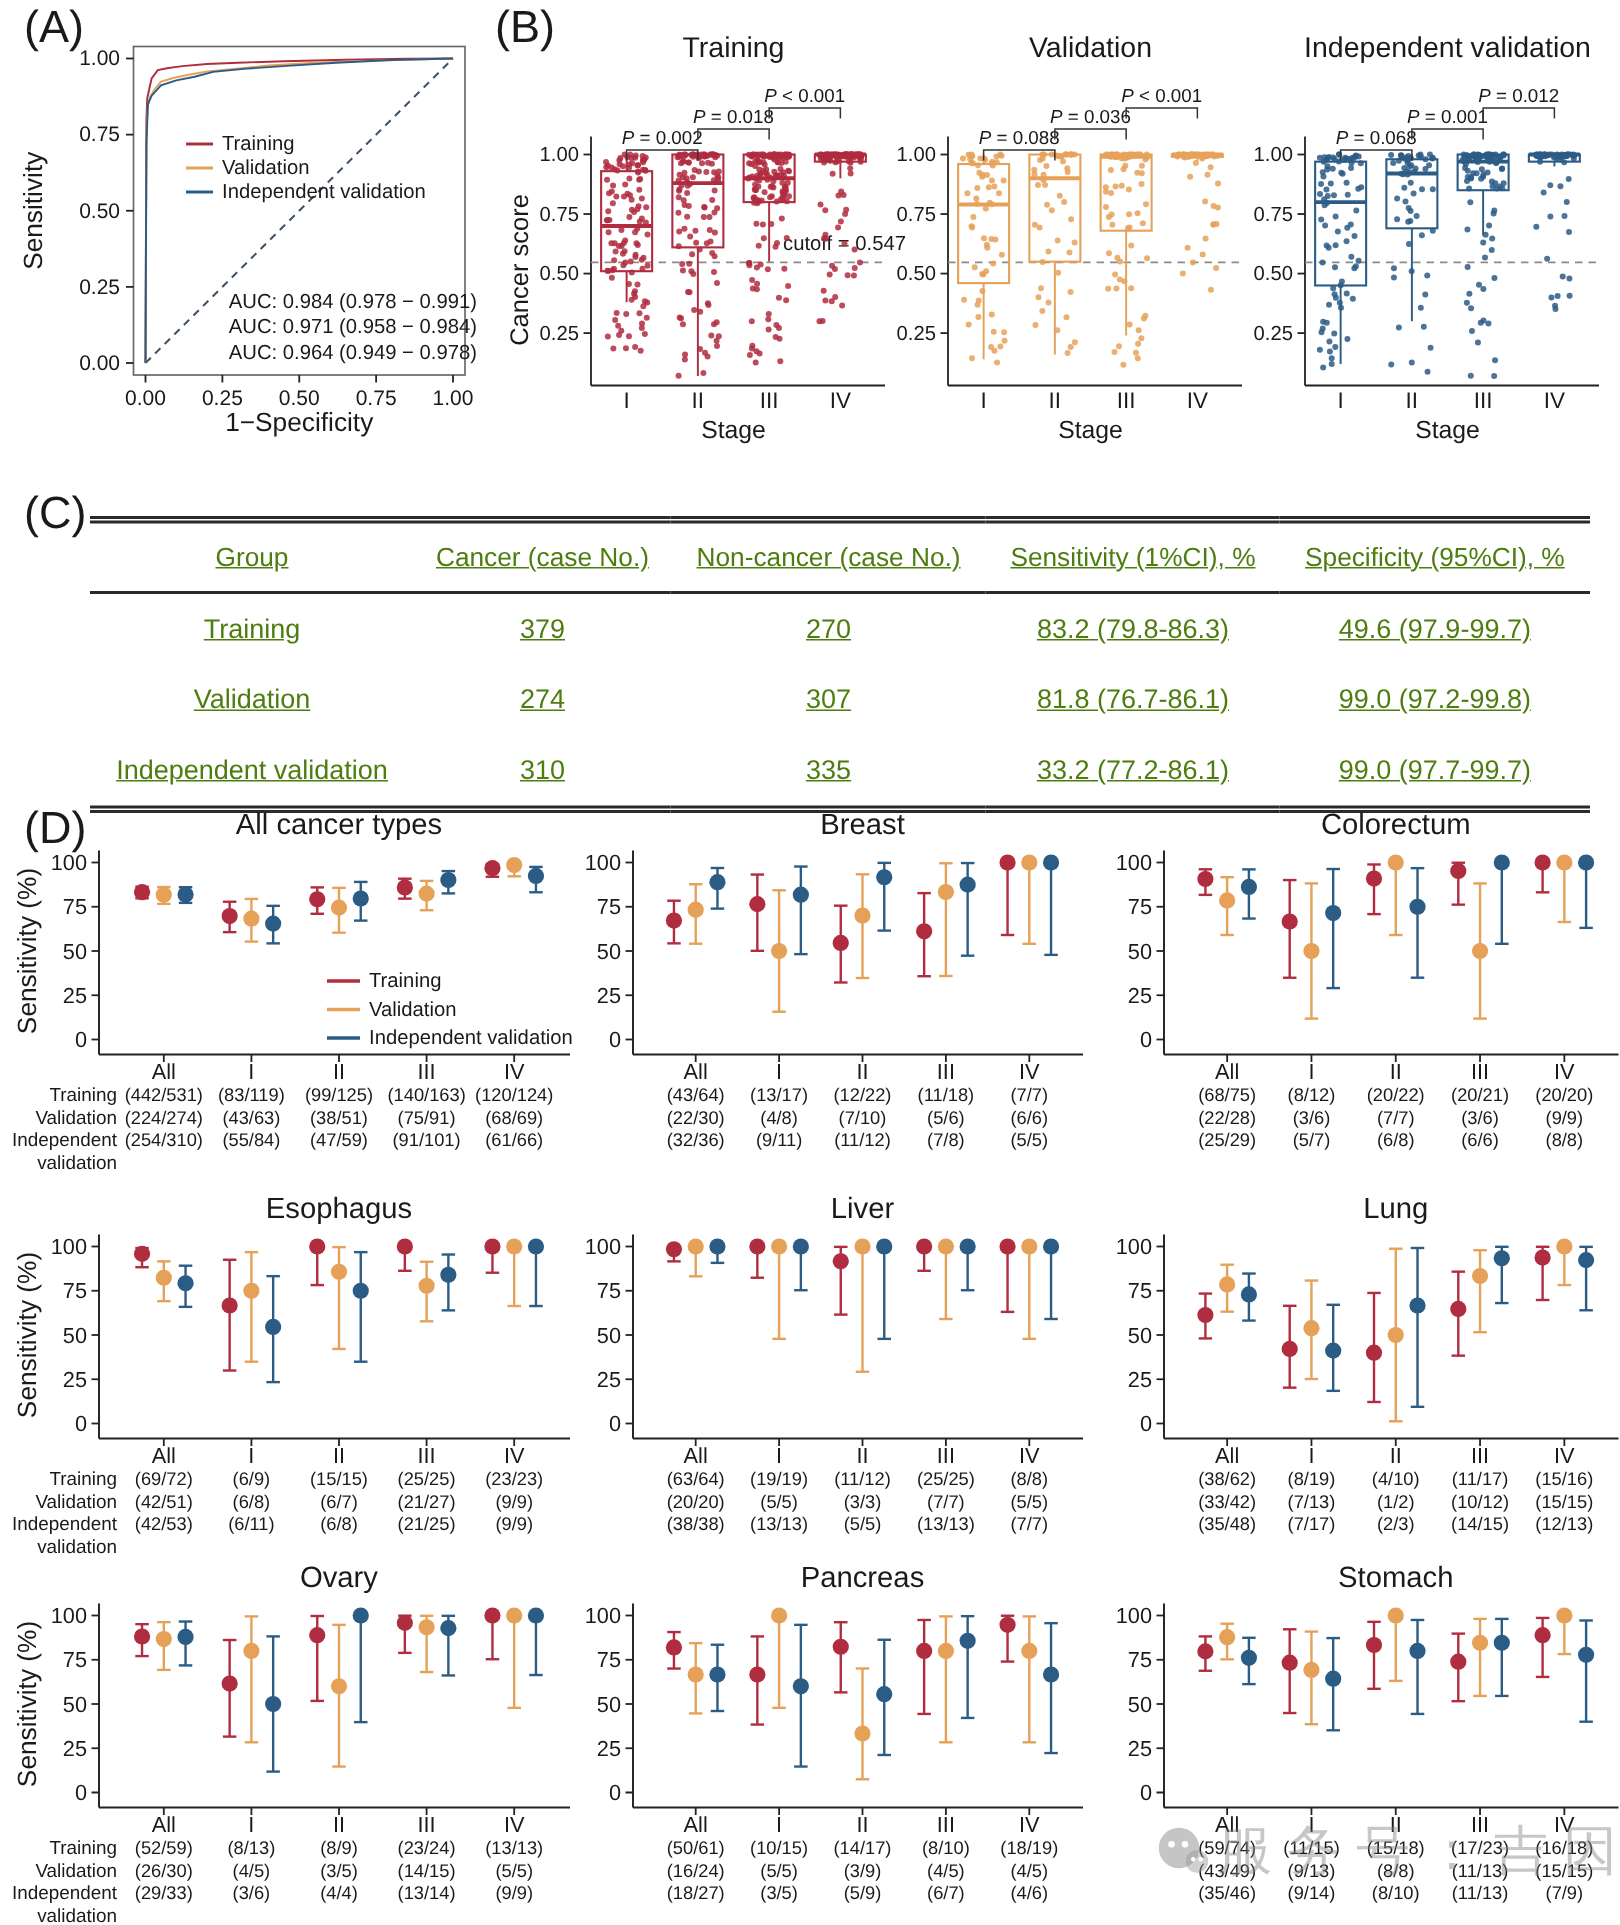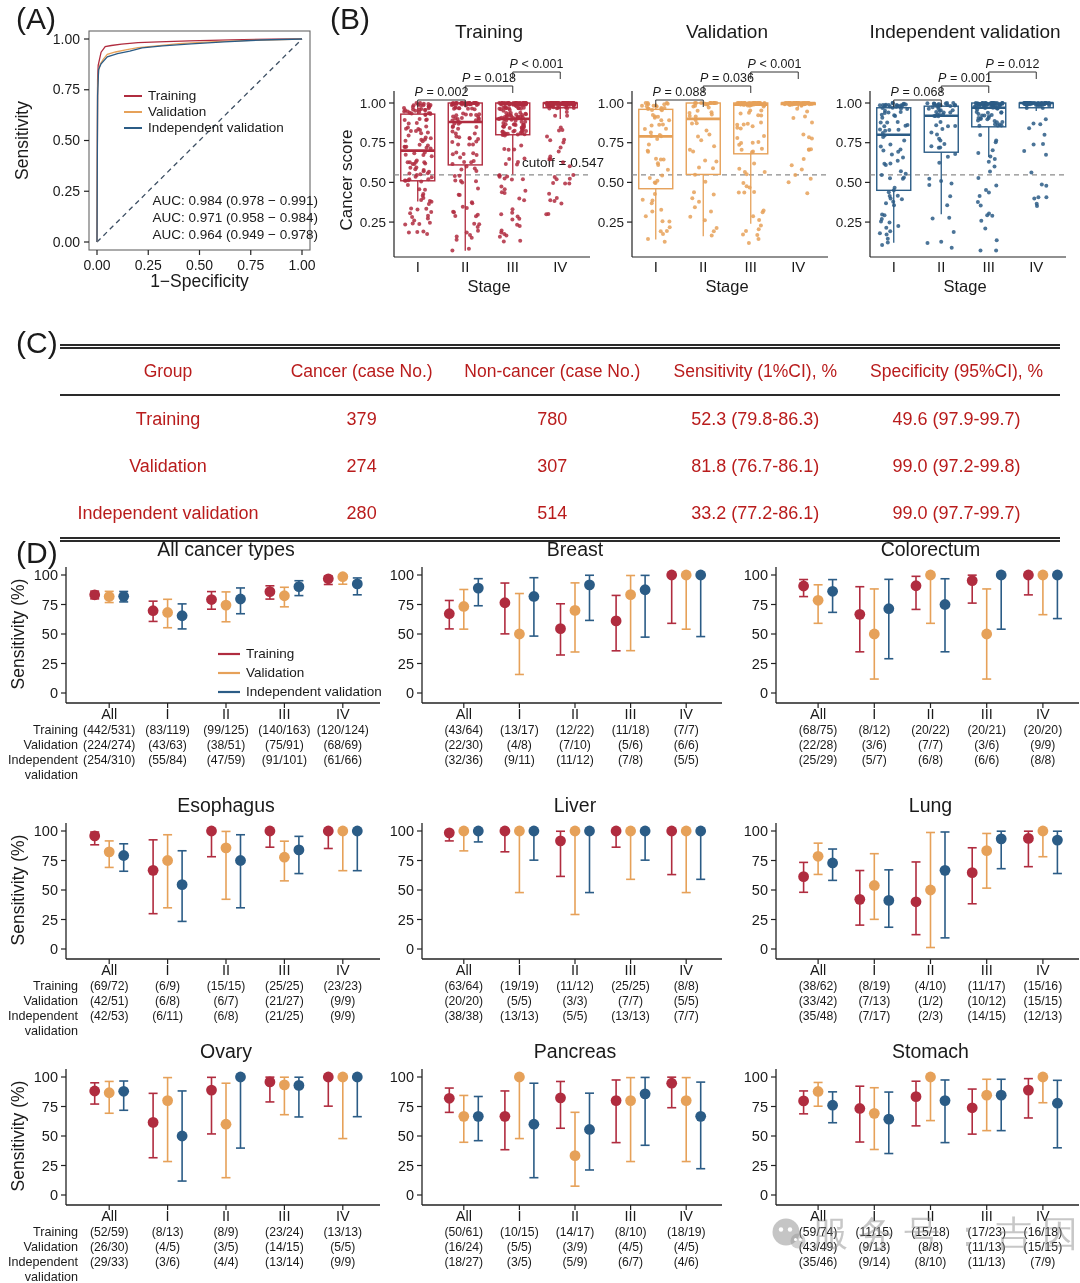--- a/index.html
+++ b/index.html
@@ -3,21 +3,21 @@
 <meta charset="utf-8">
 <style>
   html,body{margin:0;padding:0;background:#ffffff;}
   #fig{position:relative;width:1080px;height:1283px;background:#ffffff;overflow:hidden;
        font-family:"Liberation Sans",sans-serif;color:#1a1a1a;}
   #fig svg{position:absolute;overflow:visible;}
   #fig svg text{font-family:"Liberation Sans",sans-serif;fill:#1a1a1a;}
   .plabel{position:absolute;font-size:30px;color:#1a1a1a;}
   #tablewrap{position:absolute;left:60px;top:344px;width:1000px;}
   .ptable{width:100%;border-collapse:collapse;border-top:5px double #2a2a2a;
-          border-bottom:5px double #2a2a2a;font-size:18px;color:#b91c1c;}
+          border-bottom:5px double #2a2a2a;font-size:18px;color:#4d7c0f;text-decoration:underline;}
   .ptable th{border-bottom:2.5px solid #2a2a2a;font-weight:400;font-size:17.5px;padding:12px 4px;text-align:center;}
   .ptable td{padding:13px 4px;text-align:center;font-size:18px;}
   #watermark{position:absolute;left:770px;top:1210px;display:flex;align-items:center;gap:4px;pointer-events:none;}
   #watermark .wm-text{font-size:36px;letter-spacing:10px;color:rgba(130,130,130,0.45);white-space:nowrap;}
 </style>
 </head>
 <body>
 
 <div id="fig">
   <div class="plabel" style="left:16px;top:2px">(A)</div>
@@ -1359,35 +1359,35 @@
             <th>Cancer (case No.)</th>
             <th>Non-cancer (case No.)</th>
             <th>Sensitivity (1%CI), %</th>
             <th>Specificity (95%CI), %</th>
           </tr>
         </thead>
       <tbody id="tbody-rows">
           <tr>
             <td>Training</td>
             <td>379</td>
-            <td>780</td>
-            <td>52.3 (79.8-86.3)</td>
+            <td>270</td>
+            <td>83.2 (79.8-86.3)</td>
             <td>49.6 (97.9-99.7)</td>
           </tr>
           <tr>
             <td>Validation</td>
             <td>274</td>
             <td>307</td>
             <td>81.8 (76.7-86.1)</td>
             <td>99.0 (97.2-99.8)</td>
           </tr>
           <tr>
             <td>Independent validation</td>
-            <td>280</td>
-            <td>514</td>
+            <td>310</td>
+            <td>335</td>
             <td>33.2 (77.2-86.1)</td>
             <td>99.0 (97.7-99.7)</td>
           </tr>
         </tbody>
     </table>
   </div>
 
   <div class="plabel" style="left:16px;top:536px">(D)</div>
   <svg id="svg-f0" width="368" height="270" style="left: 6px; top: 530px;">
       <text x="220" y="26" text-anchor="middle" font-size="19.5" fill="#1a1a1a">All cancer types</text>

